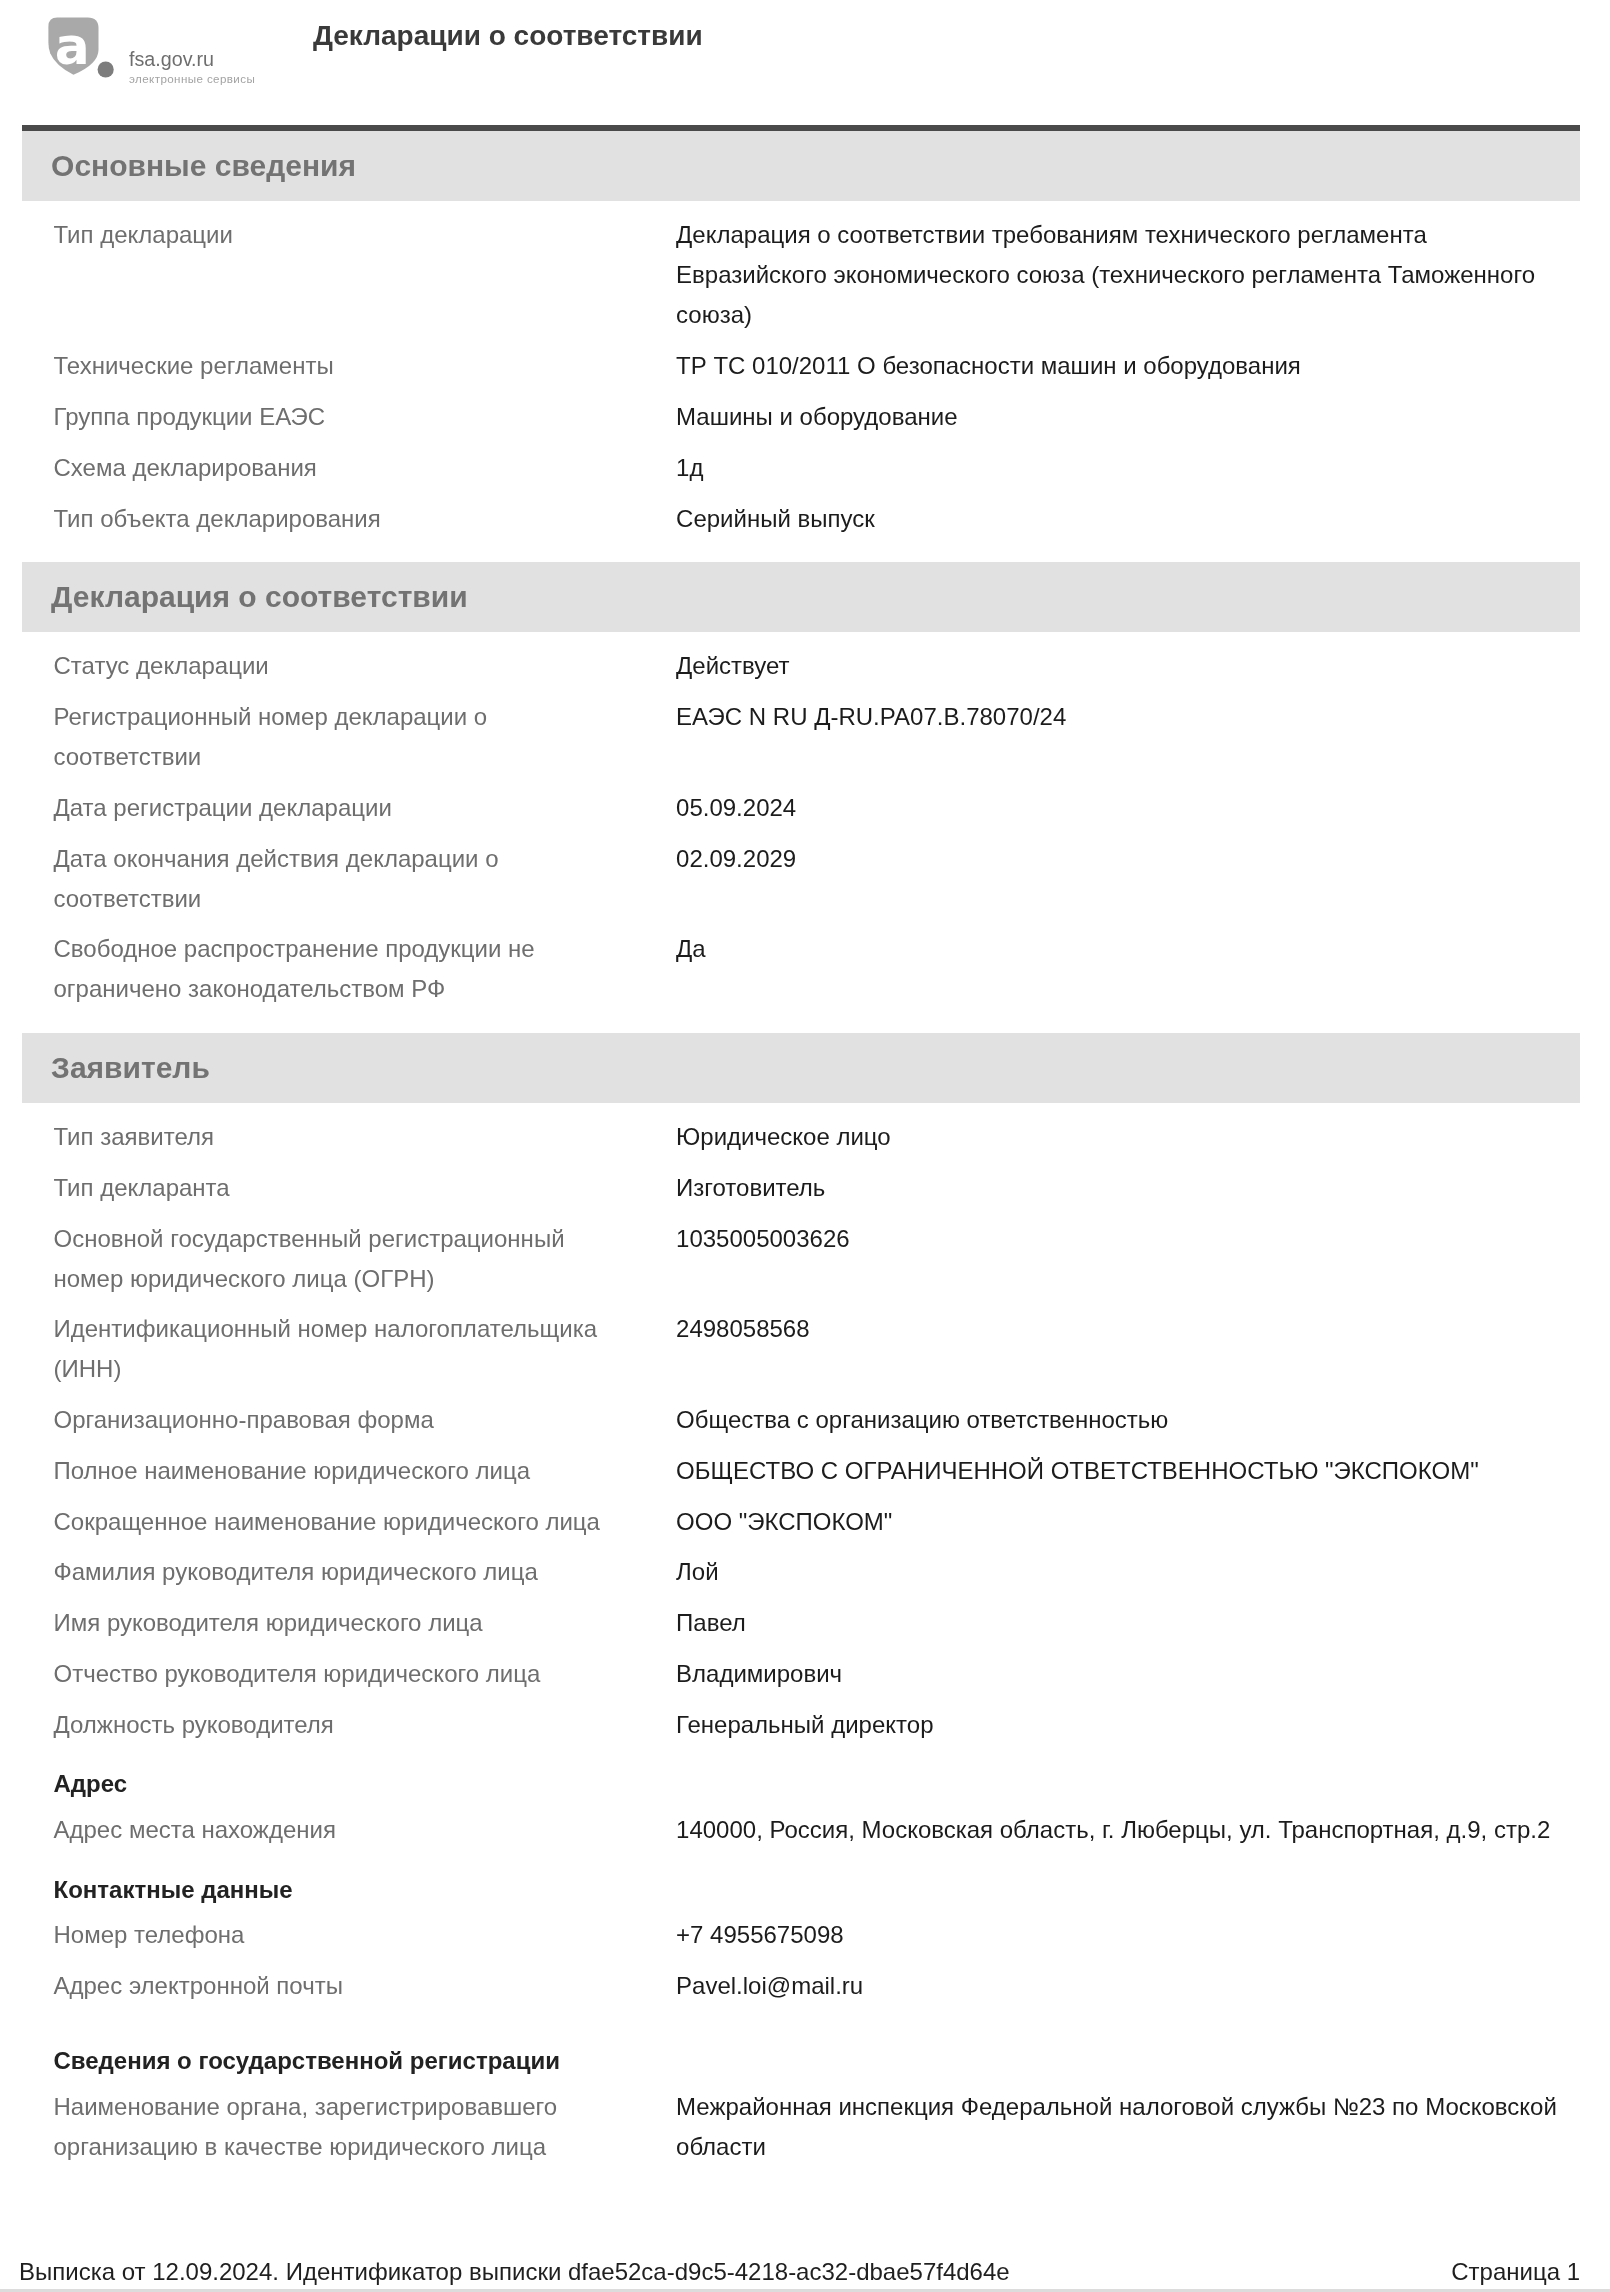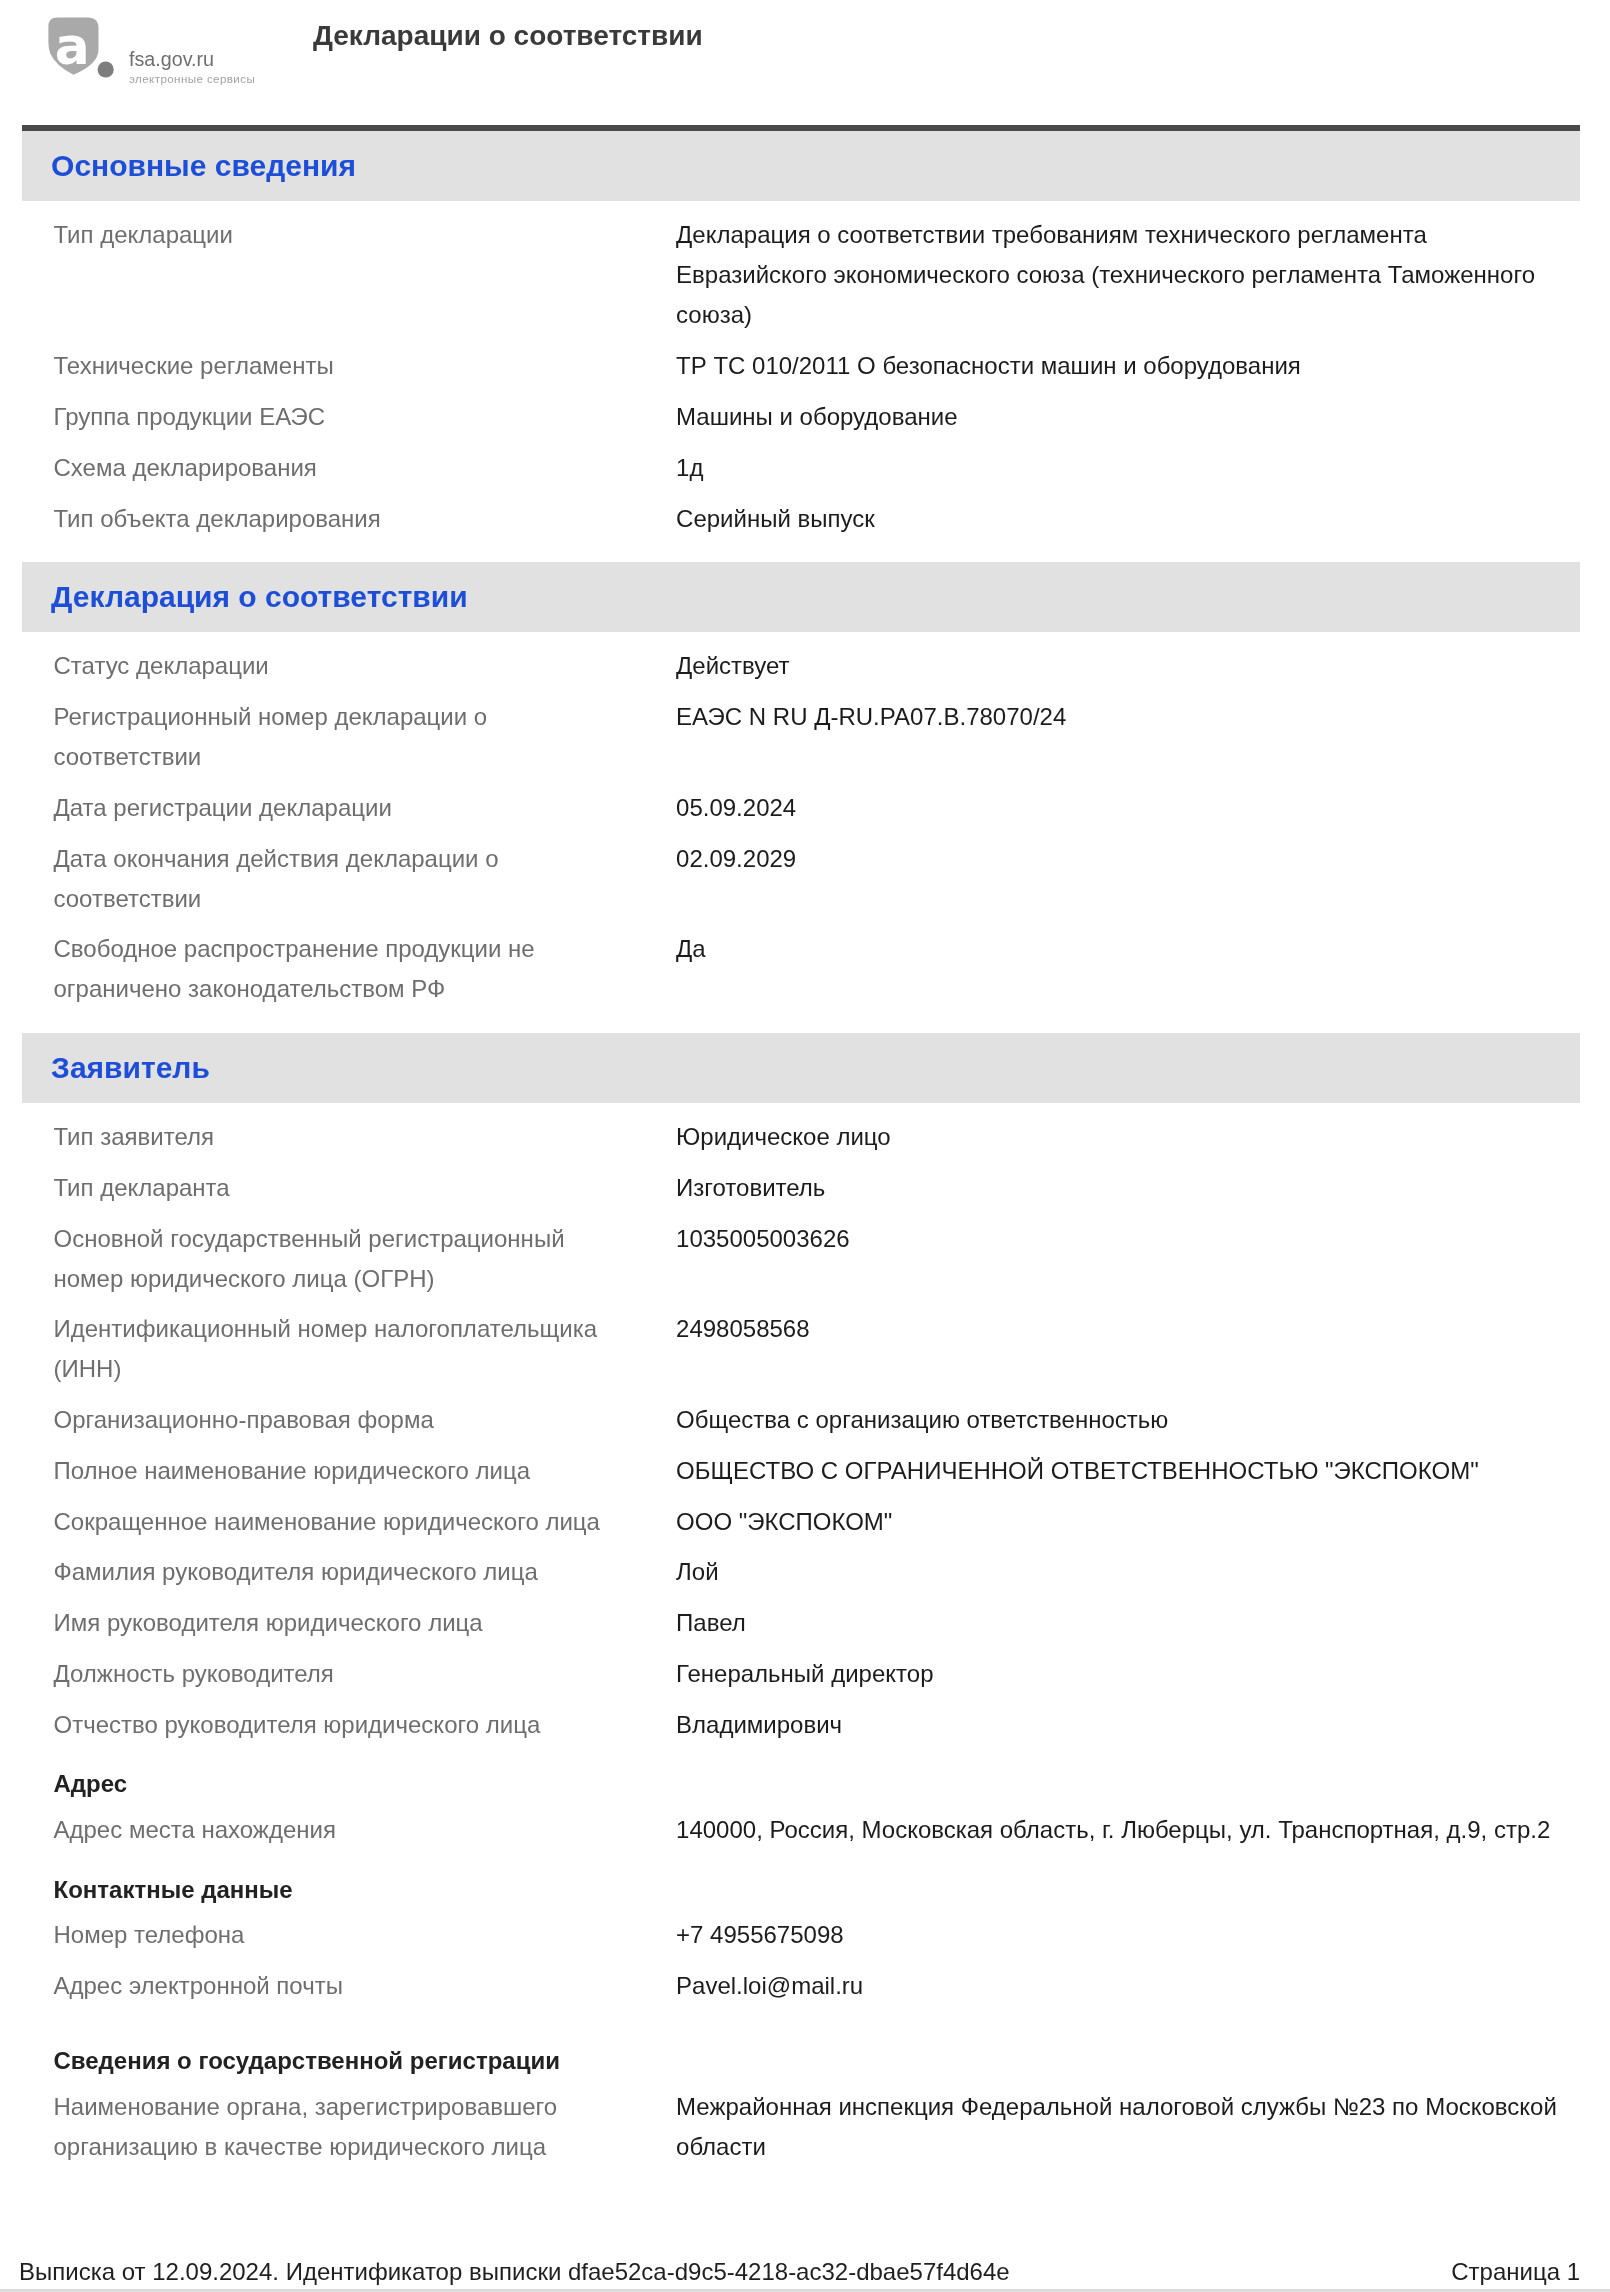--- a/index.html
+++ b/index.html
@@ -29,21 +29,21 @@
   .content { margin: 0 30px 0 21.5px; }
 
   .section { margin-top: 0; }
   .section + .section { margin-top: 12.5px; }
 
   .section-band {
     background: #e1e1e1;
     height: 70px;
     display: flex; align-items: center;
     padding-left: 29.6px;
-    font-size: 30px; font-weight: bold; color: #1d4ed8;
+    font-size: 30px; font-weight: bold; color: #737373;
   }
   .section-band.first { border-top: 6.3px solid #4a4a4a; }
 
   .rows { padding: 9px 0 5.4px 0; }
 
   .row { display: flex; padding: 5.4px 0; font-size: 24px; line-height: 40px; }
   .row .label {
     width: 42%; box-sizing: border-box;
     padding-left: 32px; padding-right: 36px;
     color: #6e6e6e;
@@ -176,26 +176,26 @@
       </div>
       <div class="row">
         <div class="label">Фамилия руководителя юридического лица</div>
         <div class="value">Лой</div>
       </div>
       <div class="row">
         <div class="label">Имя руководителя юридического лица</div>
         <div class="value">Павел</div>
       </div>
       <div class="row">
+        <div class="label">Отчество руководителя юридического лица</div>
+        <div class="value">Владимирович</div>
+      </div>
+      <div class="row">
         <div class="label">Должность руководителя</div>
         <div class="value">Генеральный директор</div>
-      </div>
-      <div class="row">
-        <div class="label">Отчество руководителя юридического лица</div>
-        <div class="value">Владимирович</div>
       </div>
 
       <div class="subhead">Адрес</div>
       <div class="row">
         <div class="label">Адрес места нахождения</div>
         <div class="value">140000, Россия, Московская область, г. Люберцы, ул. Транспортная, д.9, стр.2</div>
       </div>
 
       <div class="subhead">Контактные данные</div>
       <div class="row">

